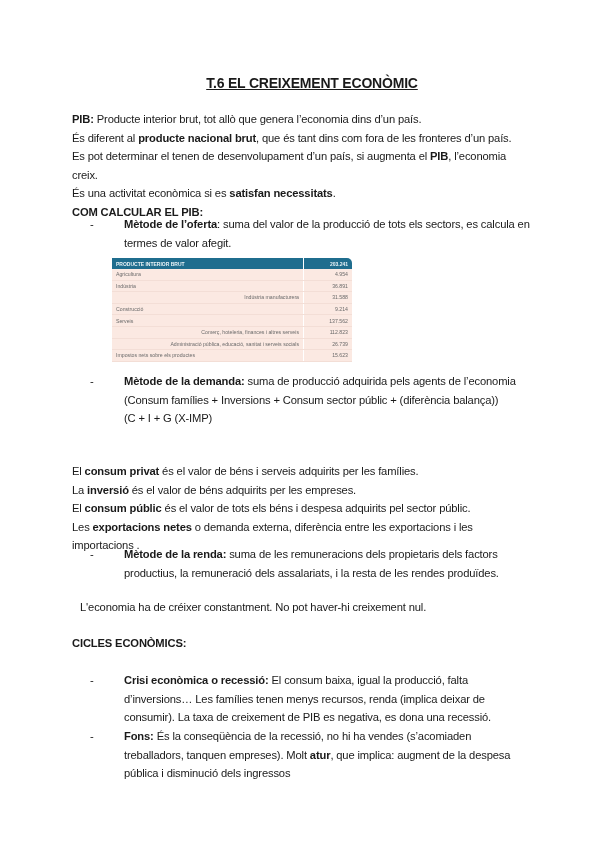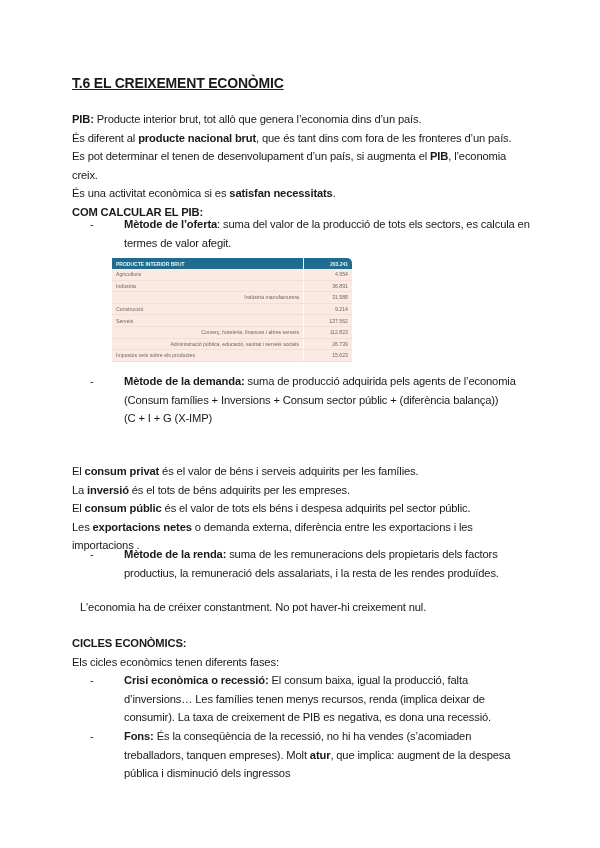--- a/index.html
+++ b/index.html
@@ -1,19 +1,19 @@
 <!DOCTYPE html>
 <html><head>
 <meta charset="utf-8">
 <style>
   html, body { margin: 0; padding: 0; background: #ffffff; }
   body { width: 600px; height: 848px; position: relative; overflow: hidden;
          font-family: "Liberation Sans", sans-serif; color: #1a1a1a; }
   .page { position: absolute; left: 72px; top: 0; width: 460px; font-size: 11.2px; line-height: 18.6px; letter-spacing: -0.15px; }
-  .title { position: absolute; left: 0; top: 74px; width: 456px; font-weight: bold; text-decoration: underline; font-size: 14px; letter-spacing: -0.2px; }
+  .title { position: absolute; left: 12px; top: 74px; width: 456px; text-align: center; font-weight: bold; text-decoration: underline; font-size: 14px; letter-spacing: -0.2px; }
   .blk { position: absolute; left: 0; width: 460px; }
   .u { font-weight: bold; }
   b { font-weight: bold; }
   .li { position: absolute; left: 18px; width: 442px; }
   .li .dash { position: absolute; left: 0; top: 0; }
   .li .txt { margin-left: 34px; display: block; }
   .tbl { position: absolute; left: 112px; top: 258px; width: 240px; border-collapse: collapse; font-size: 5.2px; color: #6a6a6a; }
   .tbl td { height: 10.6px; padding: 0 4px; border-bottom: 1px solid #f3ded6; background: #fbe9e2; white-space: nowrap; }
   .tbl th { height: 11px; background: #1f6d8e; color: #e8f2f6; font-weight: bold; text-align: left; padding: 0 4px; font-size: 5px; }
   .tbl th.num { text-align: right; border-left: 1px solid #fff; border-top-right-radius: 5px; }
@@ -39,35 +39,34 @@
     <span class="txt"><b>Mètode de l’oferta</b><span>: suma del valor de la producció de tots els sectors, es calcula en termes de valor afegit.</span></span>
   </div>
 
   <div class="li" style="top:372px;">
     <span class="dash">-</span>
     <span class="txt"><b>Mètode de la demanda:</b><span> suma de producció adquirida pels agents de l’economia (Consum famílies + Inversions + Consum sector públic + (diferència balança))</span><br><span>(C + I + G (X-IMP)</span></span>
   </div>
 
   <div class="blk" style="top:442px;margin-top:20px;">
     <div><span>El </span><b>consum privat</b><span> és el valor de béns i serveis adquirits per les famílies.</span></div>
-    <div><span>La </span><b>inversió</b><span> és el tots de béns adquirits per les empreses.</span></div>
+    <div><span>La </span><b>inversió</b><span> és el valor de béns adquirits per les empreses.</span></div>
     <div><span>El </span><b>consum públic</b><span> és el valor de tots els béns i despesa adquirits pel sector públic.</span></div>
     <div><span>Les </span><b>exportacions netes</b><span> o demanda externa, diferència entre les exportacions i les importacions .</span></div>
   </div>
 
   <div class="li" style="top:545px;">
     <span class="dash">-</span>
     <span class="txt"><b>Mètode de la renda:</b><span> suma de les remuneracions dels propietaris dels factors productius, la remuneració dels assalariats, i la resta de les rendes produïdes.</span></span>
   </div>
 
   <div class="blk" style="top:598px;margin-left:8px;">L'economia ha de créixer constantment. No pot haver-hi creixement nul.</div>
 
   <div class="blk" style="top:634px;">
     <div class="u">CICLES ECONÒMICS:</div>
-    <div>Els cicles econòmics tenen diferents fases:</div>
   </div>
 
   <div class="li" style="top:671px;">
     <span class="dash">-</span>
     <span class="txt"><b>Crisi econòmica o recessió:</b><span> El consum baixa, igual la producció, falta d’inversions… Les famílies tenen menys recursos, renda (implica deixar de consumir). La taxa de creixement de PIB es negativa, es dona una recessió.</span></span>
   </div>
 
   <div class="li" style="top:727px;">
     <span class="dash">-</span>
     <span class="txt"><b>Fons:</b><span> És la conseqüència de la recessió, no hi ha vendes (s’acomiaden treballadors, tanquen empreses). Molt </span><b>atur</b><span>, que implica: augment de la despesa pública i disminució dels ingressos</span></span>

